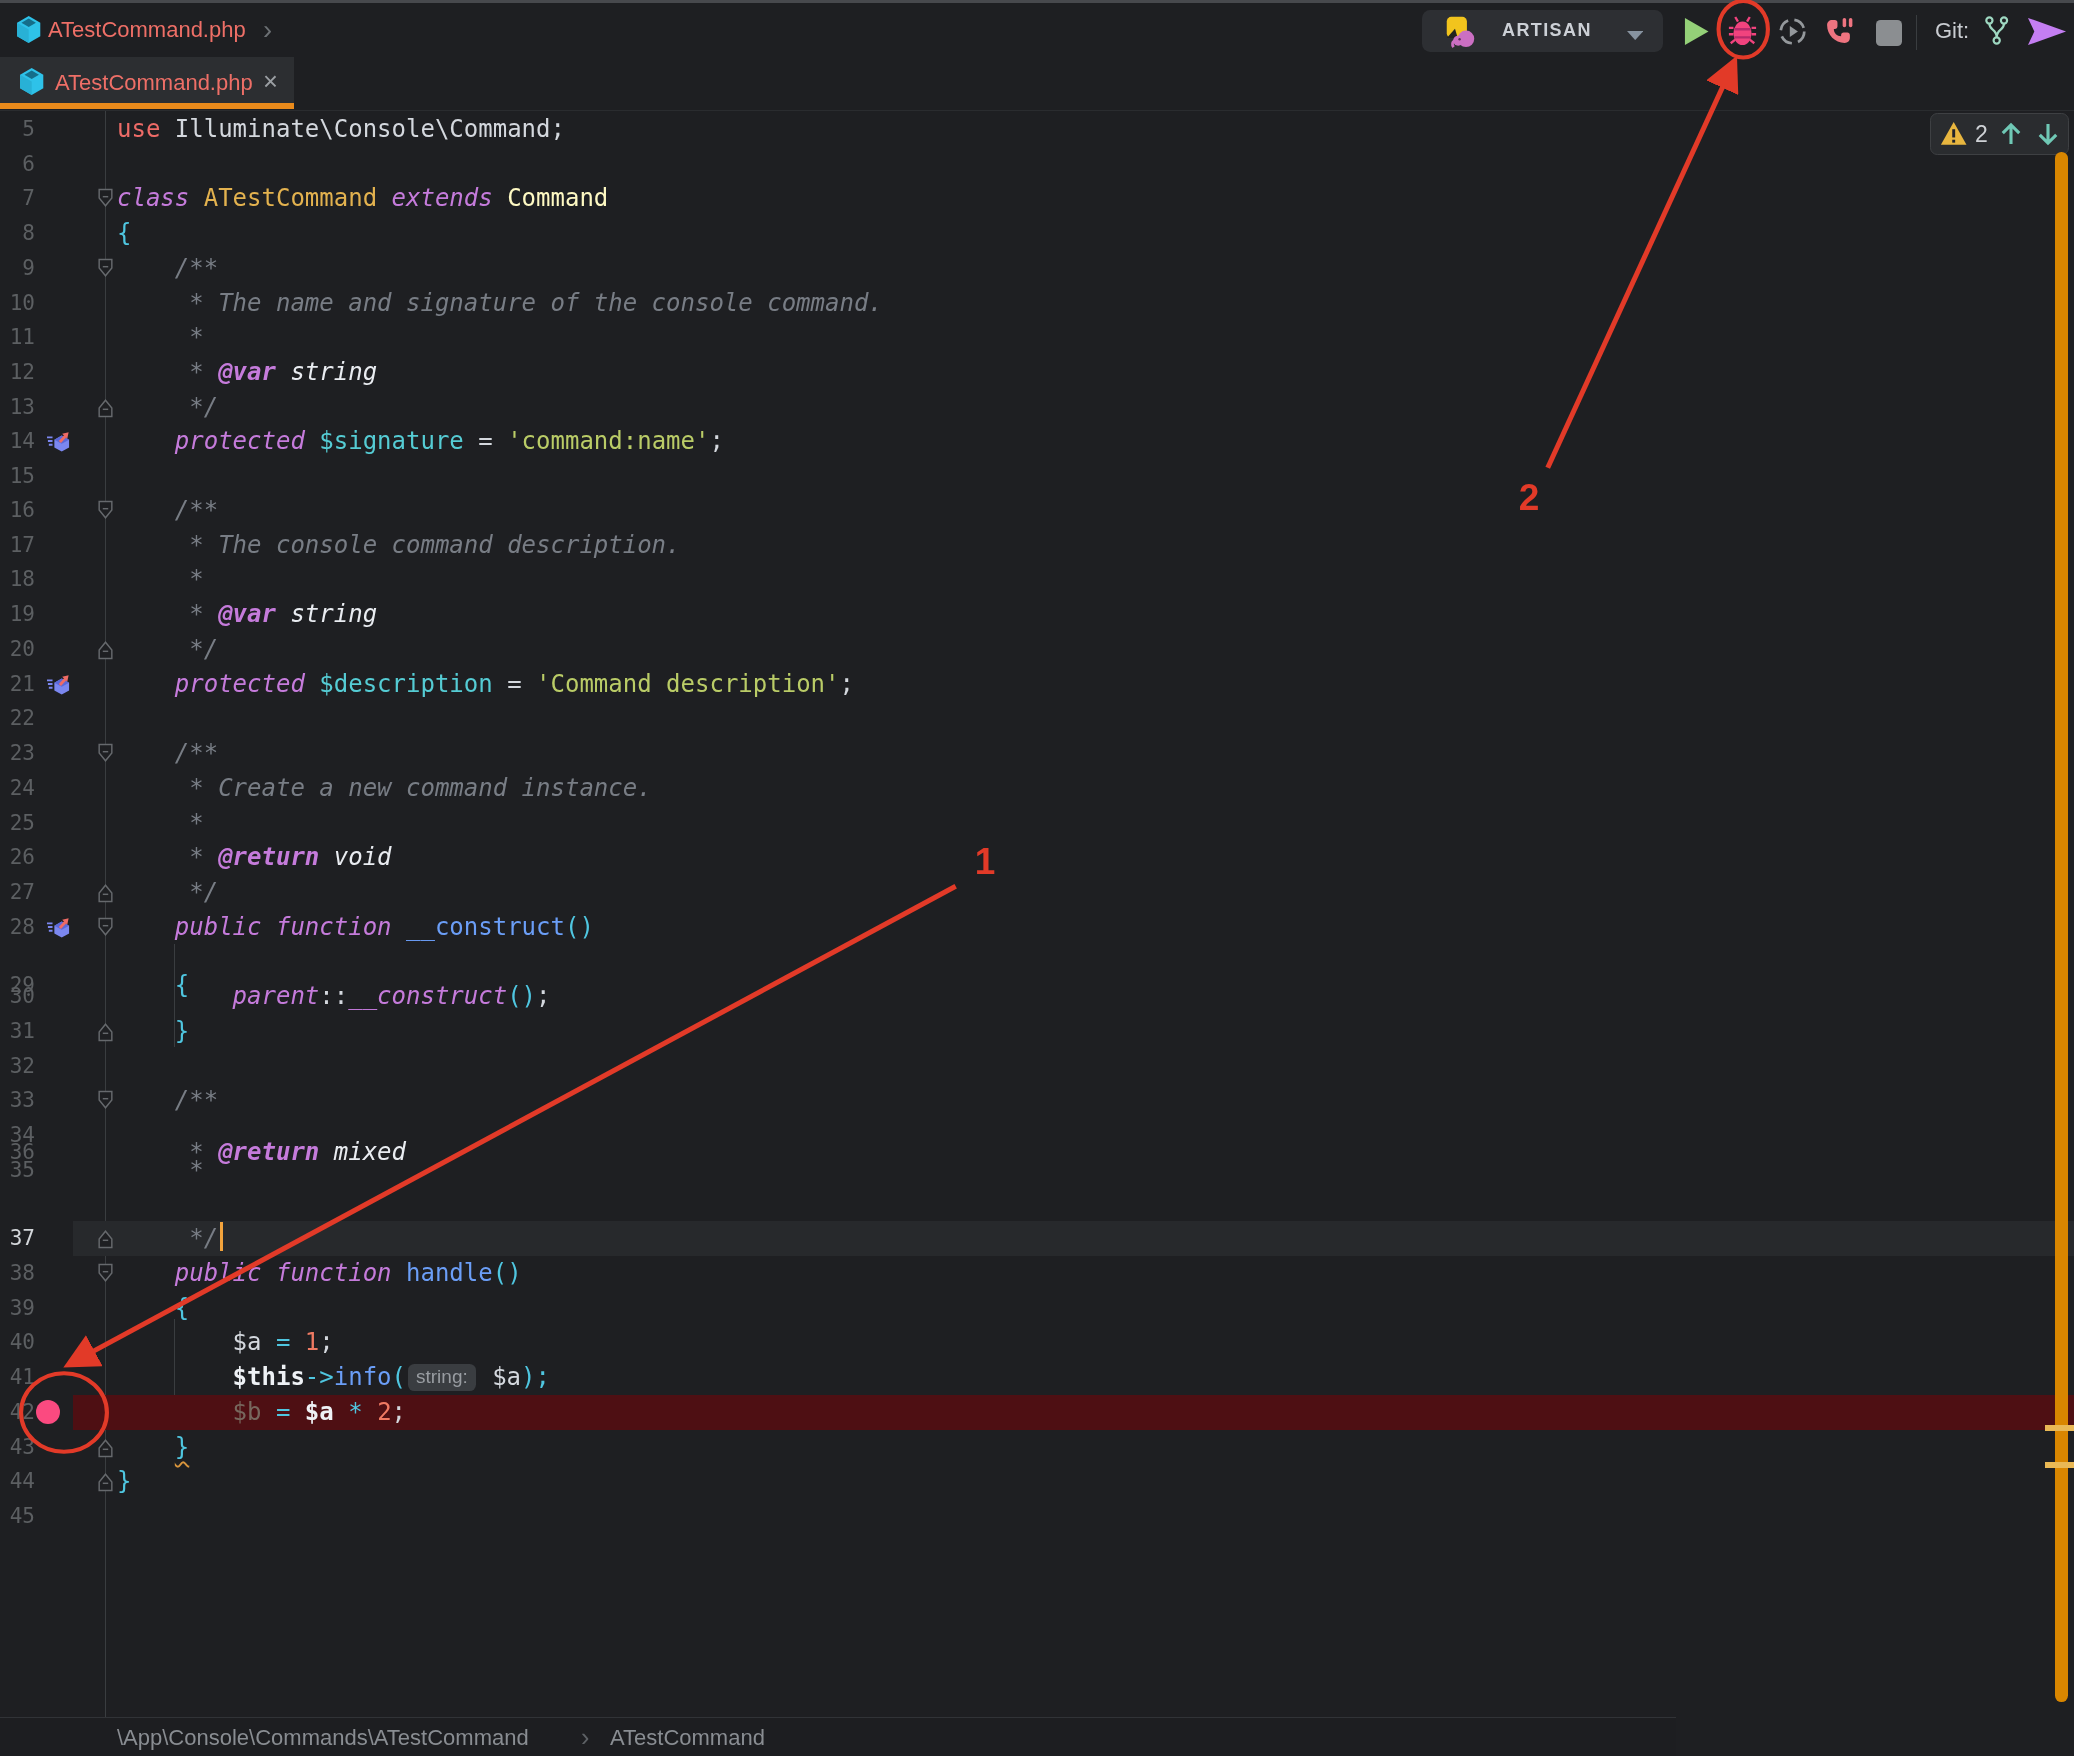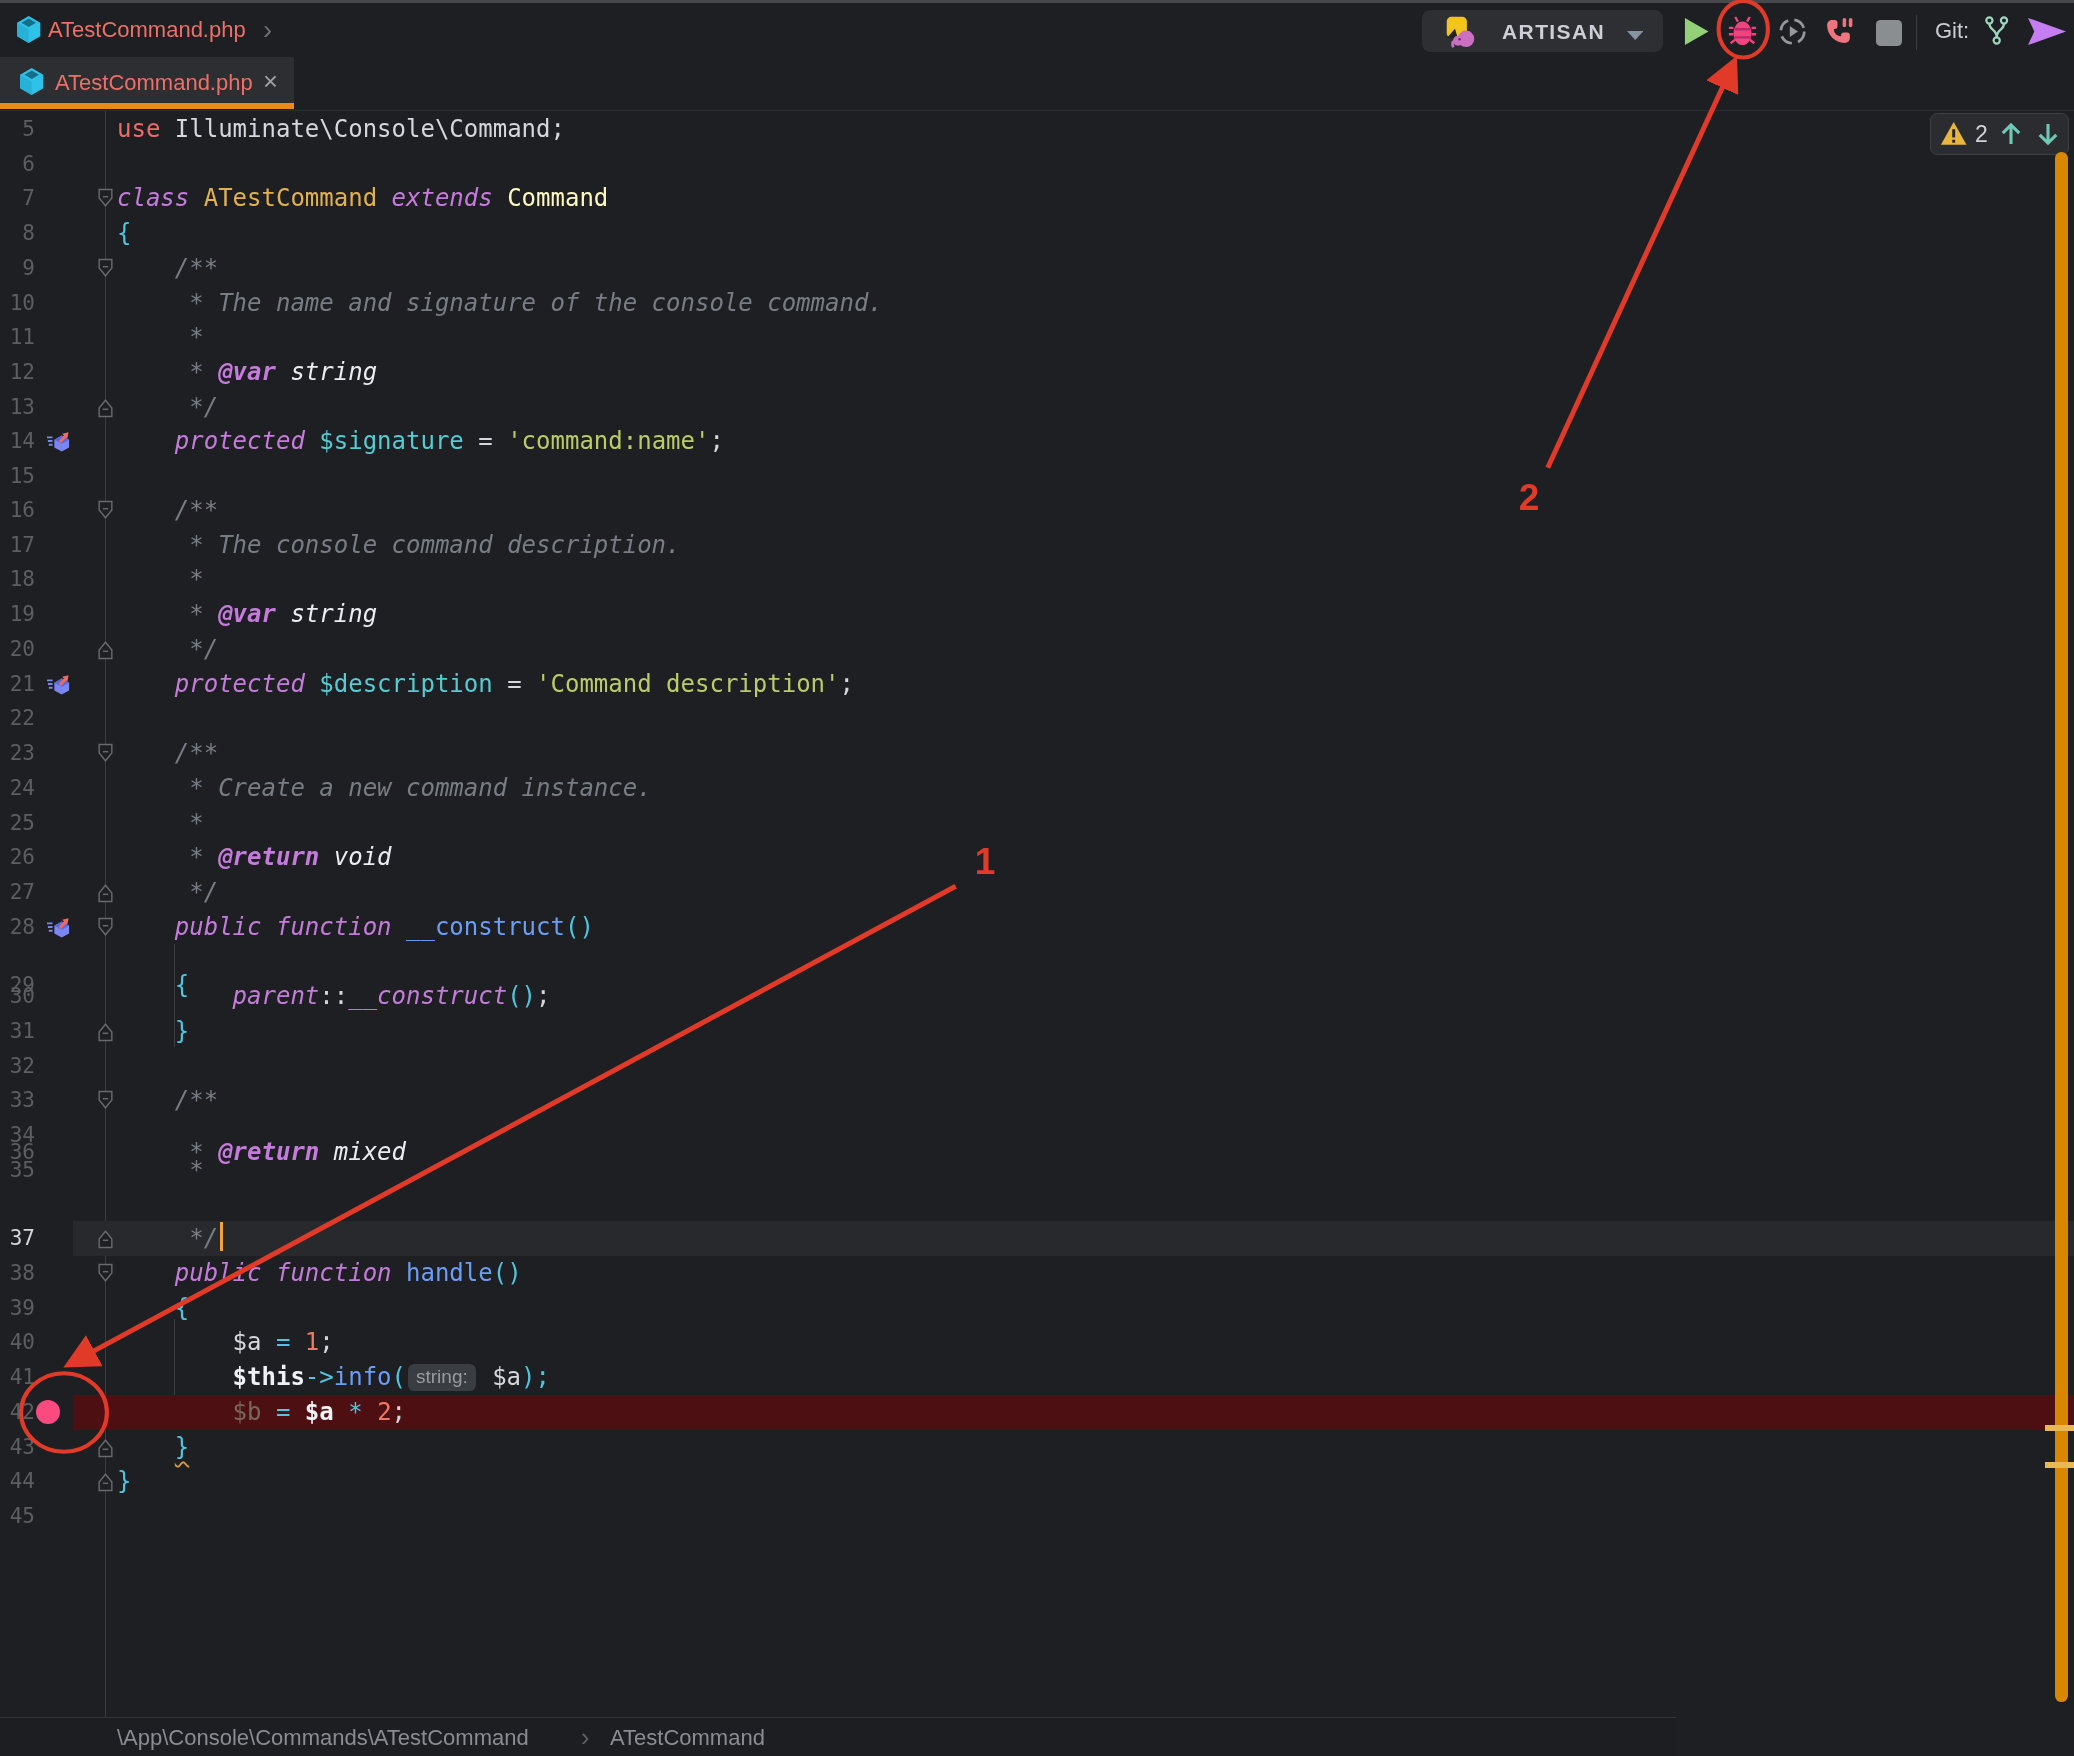--- a/index.html
+++ b/index.html
@@ -11,21 +11,21 @@
   #topstrip{left:0;top:0;width:2074px;height:2.7px;background:#47494d;}
   #titlebar{left:0;top:2.7px;width:2074px;height:52px;background:#1e1f22;}
   #nav-file{left:48px;top:14.6px;font-size:22px;color:#ee6f67;}
   #nav-sep{left:263px;top:11px;font-size:27.4px;color:#6c7074;}
   .phpcube{width:27.4px;height:29px;}
   #nav-icon{left:14.6px;top:12.8px;}
 
   
   #chip{left:1422px;top:7.3px;width:241px;height:42px;background:#2d2f33;border-radius:8.2px;}
   #chip-icon{left:22px;top:4.6px;}
-  #chip-label{left:80px;top:10px;font-size:21px;letter-spacing:1.4px;color:#ccd0d6;font-weight:600;}
+  #chip-label{left:80px;top:10px;font-size:18px;letter-spacing:1.4px;color:#ccd0d6;font-weight:600;}
   #chip-chev{left:205px;top:17.4px;}
   .tbtn{top:14.6px;width:31px;height:33px;}
   #btn-run{left:1683px;}
   #btn-debug{left:1728px;top:12.8px;}
   #btn-profile{left:1778px;}
   #btn-phone{left:1824px;}
   #btn-stop{left:1876px;top:17.4px;width:25.6px;height:25.6px;background:#8b8e91;border-radius:4.6px;}
   #tb-sep{left:1916px;top:12px;width:0.9px;height:35px;background:#3a3d40;}
   #git-label{left:1928px;top:15.5px;font-size:22px;color:#c9ccd1;margin-left:7px;}
   #btn-branch{left:1983px;top:12px;}

